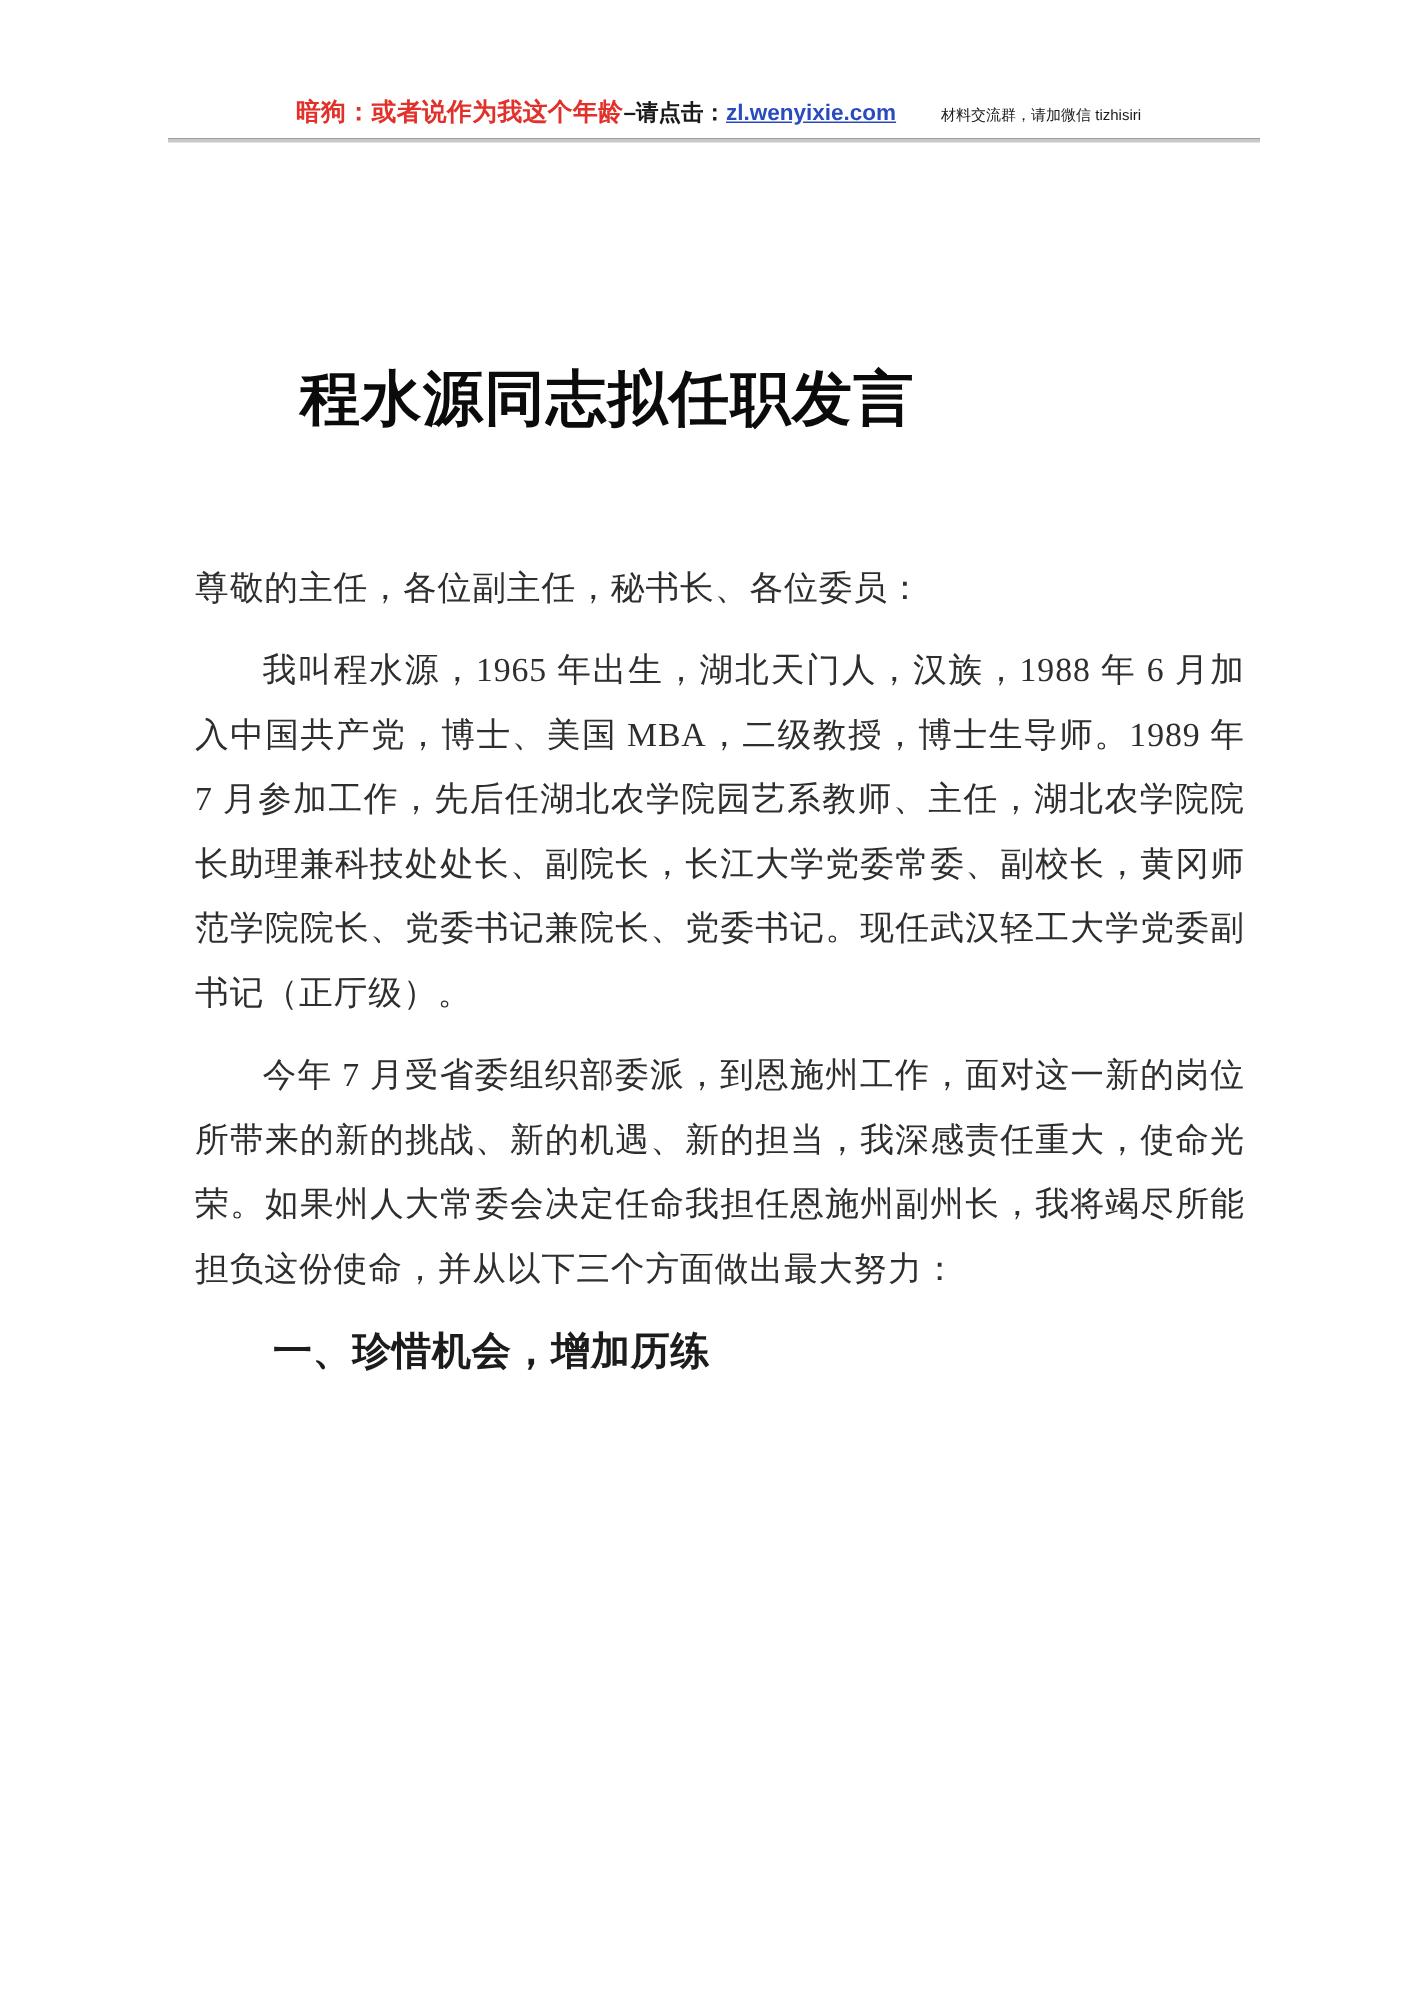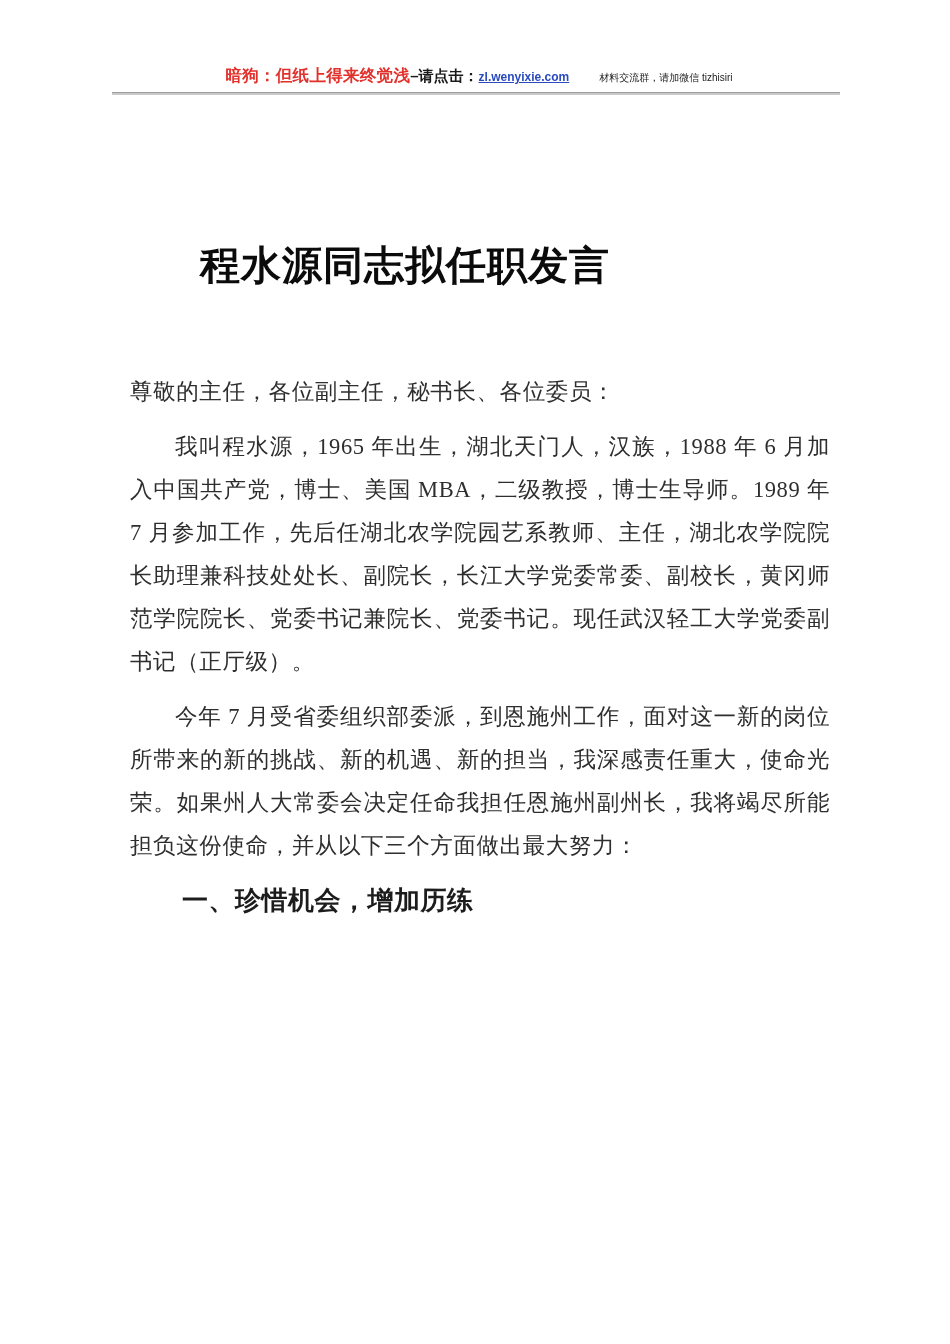--- a/index.html
+++ b/index.html
@@ -36,21 +36,21 @@
   }
   .header .hdr-dark {
     color: #1a1a1a;
     font-weight: bold;
     font-size: 15px;
   }
   .header .hdr-link {
     color: #2a4bbf;
     font-weight: bold;
     text-decoration: underline;
-    font-size: 12px;
+    font-size: 15px;
   }
   .header .hdr-tail {
     color: #1a1a1a;
     font-size: 10px;
     margin-left: 30px;
   }
   .header-rule {
     position: absolute;
     left: 112px;
     top: 92px;
@@ -103,21 +103,21 @@
     letter-spacing: 0.5px;
     line-height: 43px;
   }
 </style>
 </head>
 <body>
 
 <div class="page">
 
   <div class="header">
-    <span class="hdr-red">暗狗：但纸上得来终觉浅</span><span class="hdr-dark">–请点击：</span><a class="hdr-link" href="#">zl.wenyixie.com</a><span class="hdr-tail">材料交流群，请加微信 tizhisiri</span>
+    <span class="hdr-red">暗狗：或者说作为我这个年龄</span><span class="hdr-dark">–请点击：</span><a class="hdr-link" href="#">zl.wenyixie.com</a><span class="hdr-tail">材料交流群，请加微信 tizhisiri</span>
   </div>
   <div class="header-rule"></div>
 
   <div class="doc-title">程水源同志拟任职发言</div>
 
   <div class="body-block">
     <p class="p-flush">尊敬的主任，各位副主任，秘书长、各位委员：</p>
     <p class="p-indent">我叫程水源，1965 年出生，湖北天门人，汉族，1988 年 6 月加入中国共产党，博士、美国 MBA，二级教授，博士生导师。1989 年 7 月参加工作，先后任湖北农学院园艺系教师、主任，湖北农学院院长助理兼科技处处长、副院长，长江大学党委常委、副校长，黄冈师范学院院长、党委书记兼院长、党委书记。现任武汉轻工大学党委副书记（正厅级）。</p>
     <p class="p-indent">今年 7 月受省委组织部委派，到恩施州工作，面对这一新的岗位所带来的新的挑战、新的机遇、新的担当，我深感责任重大，使命光荣。如果州人大常委会决定任命我担任恩施州副州长，我将竭尽所能担负这份使命，并从以下三个方面做出最大努力：</p>
     <p class="section-heading">一、珍惜机会，增加历练</p>

